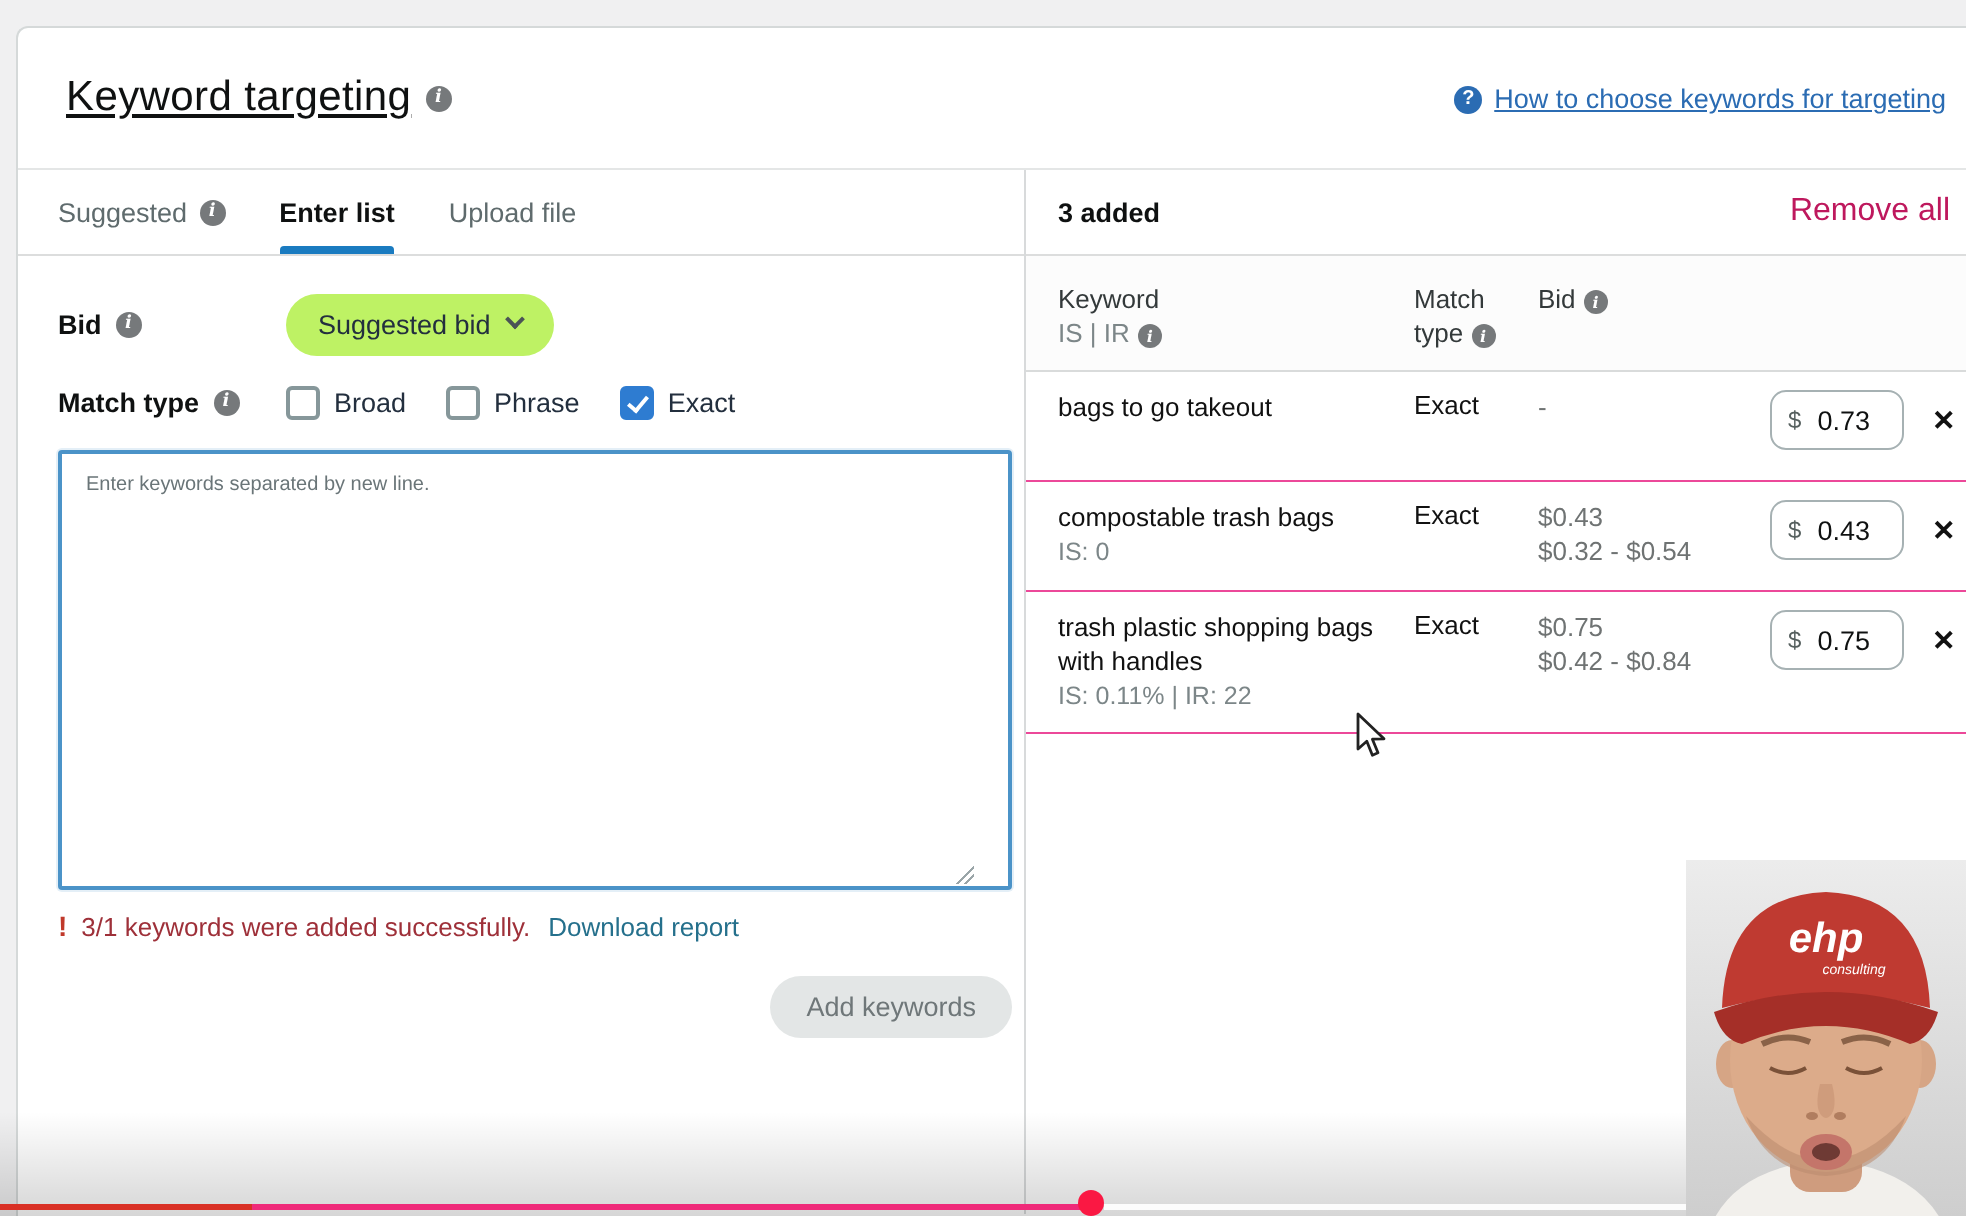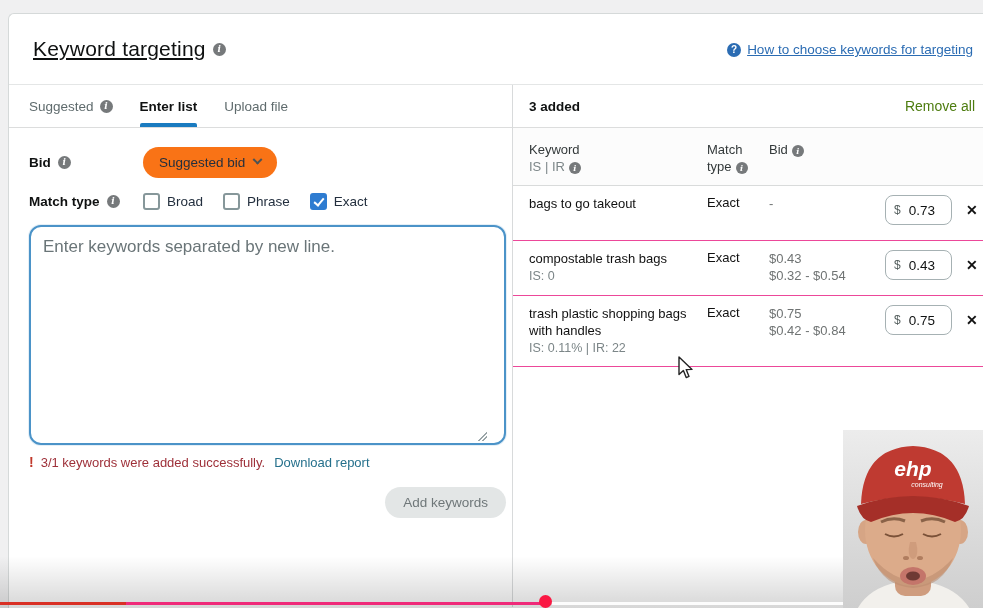--- a/index.html
+++ b/index.html
@@ -52,41 +52,41 @@
   .tab.active::after {
     content:""; position:absolute; left:0; right:0; bottom:0; height:4px;
     background:#1a7bc0; border-radius:2px 2px 0 0;
   }
   
   .form { padding:19px 20px 0 20px; }
   .form-row { display:flex; align-items:center; margin-bottom:15px; }
   .form-label { width:114px; font-size:13.5px; font-weight:bold; color:#0f1111;
                 display:flex; align-items:center; }
   .pill-btn {
-    background:#f97316; border:none; border-radius:17px; height:31px;
+    background:#bef264; border:none; border-radius:17px; height:31px;
     padding:0 16px; font-size:13.5px; color:#232f3e; display:flex;
     align-items:center; gap:9px; cursor:pointer; font-family:inherit;
   }
   .chev { width:7px; height:7px; border-right:2px solid #4b5356;
           border-bottom:2px solid #4b5356; transform:rotate(45deg) translate(-2px,-2px); }
   .cb-group { display:flex; align-items:center; gap:20px; }
   .cb-item { display:flex; align-items:center; gap:7px; cursor:pointer; }
   .cb-box { width:17px; height:17px; border:2px solid #86979a; border-radius:3px; background:#fff; }
   .cb-item.checked .cb-box {
     background:#2e7cd1; border-color:#2e7cd1; position:relative;
   }
   .cb-item.checked .cb-box::after {
     content:""; position:absolute; left:4px; top:1px; width:4px; height:8px;
     border:solid #fff; border-width:0 2px 2px 0; transform:rotate(40deg);
   }
   .cb-label { font-size:13.5px; color:#232f3e; }
   textarea.kw-input {
     width:477px; height:220px; resize:none; outline:none;
-    border:2px solid #4b93c8; border-radius:12px; padding:10px 12px;
-    font-family:inherit; font-size:17px; color:#0f1111;
+    border:2px solid #4b93c8; border-radius:2px; padding:10px 12px;
+    font-family:inherit; font-size:10px; color:#0f1111;
     box-shadow:0 0 0 1px rgba(75,147,200,.15);
   }
   textarea.kw-input::placeholder { color:#6a7578; }
   .resize-grip { position:relative; }
   .resize-grip::after {
     content:""; position:absolute; right:5px; bottom:8px; width:9px; height:9px;
     background:
       linear-gradient(135deg, transparent 0 50%, #9aa5a8 50% 56%, transparent 56% 72%, #9aa5a8 72% 78%, transparent 78%);
   }
   .error-line { margin-top:5px; font-size:13px; display:flex; align-items:baseline; gap:7px; }
@@ -97,21 +97,21 @@
   .btn-disabled {
     background:#e3e6e6; color:#6f7779; border:none; border-radius:17px;
     height:31px; padding:0 18px; font-size:13.5px; font-family:inherit;
   }
   
   .added-header {
     height:43px; border-bottom:1px solid #dcdddd; display:flex;
     align-items:center; justify-content:space-between; padding:0 8px 0 16px;
   }
   .added-count { font-size:13.5px; font-weight:bold; }
-  .remove-all { color:#4d7c0f; font-size:14px; text-decoration:none; white-space:nowrap; cursor:pointer; }
+  .remove-all { color:#be185d; font-size:16px; text-decoration:none; white-space:nowrap; cursor:pointer; }
   .tbl-grid { display:grid; grid-template-columns:178px 62px 116px 1fr; padding:0 10px 0 16px; }
   .tbl-head { padding-top:13px; padding-bottom:10px; border-bottom:1px solid #d9dbdb; background:#fcfcfc; }
   .th-main { font-size:13px; color:#33393a; line-height:17px; }
   .th-sub { font-size:13px; color:#7c8688; line-height:17px; }
   .th-sub .info-icon, .th-main .info-icon { width:12px; height:12px; line-height:12px; font-size:8px; margin-left:4px; }
   .row { border-bottom:1px solid #ec4899; padding-top:9px; padding-bottom:9px; min-height:55px; align-items:start; }
   .row-kw { font-size:13px; color:#111; line-height:17px; padding-right:10px; }
   .row-stats { font-size:12.5px; color:#7c8688; line-height:17px; margin-top:1px; }
   .row-stats:empty { display:none; }
   .row-match { font-size:13px; color:#111; }

